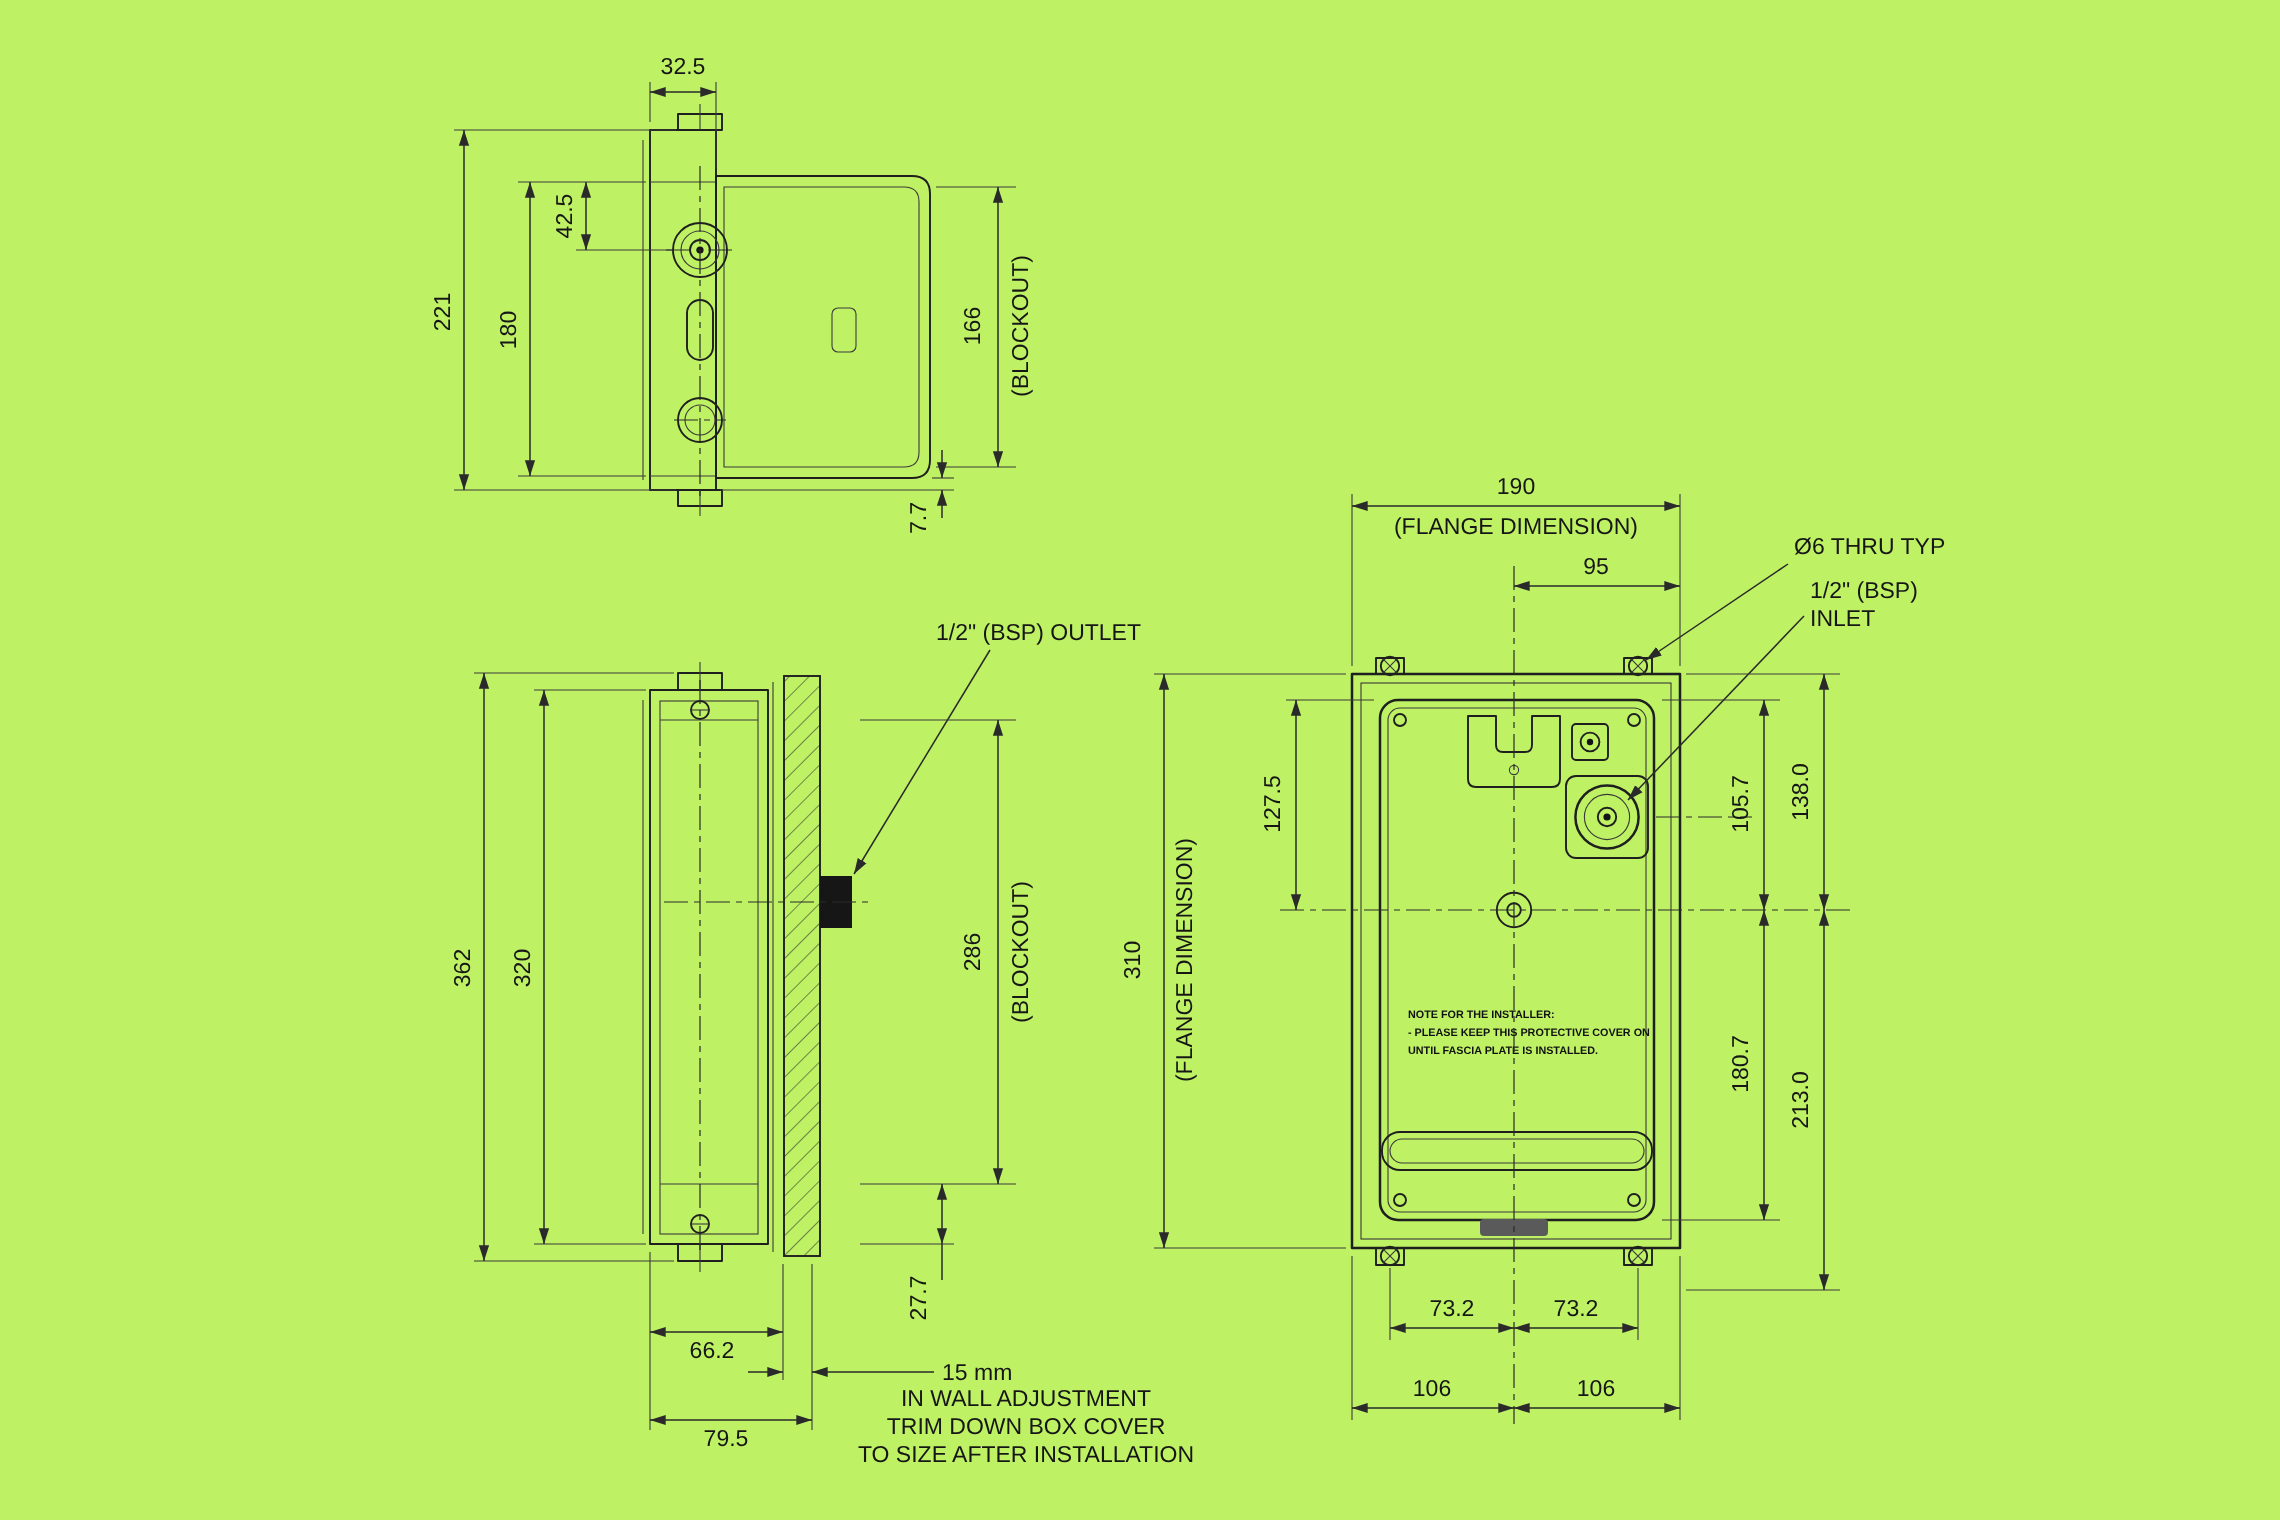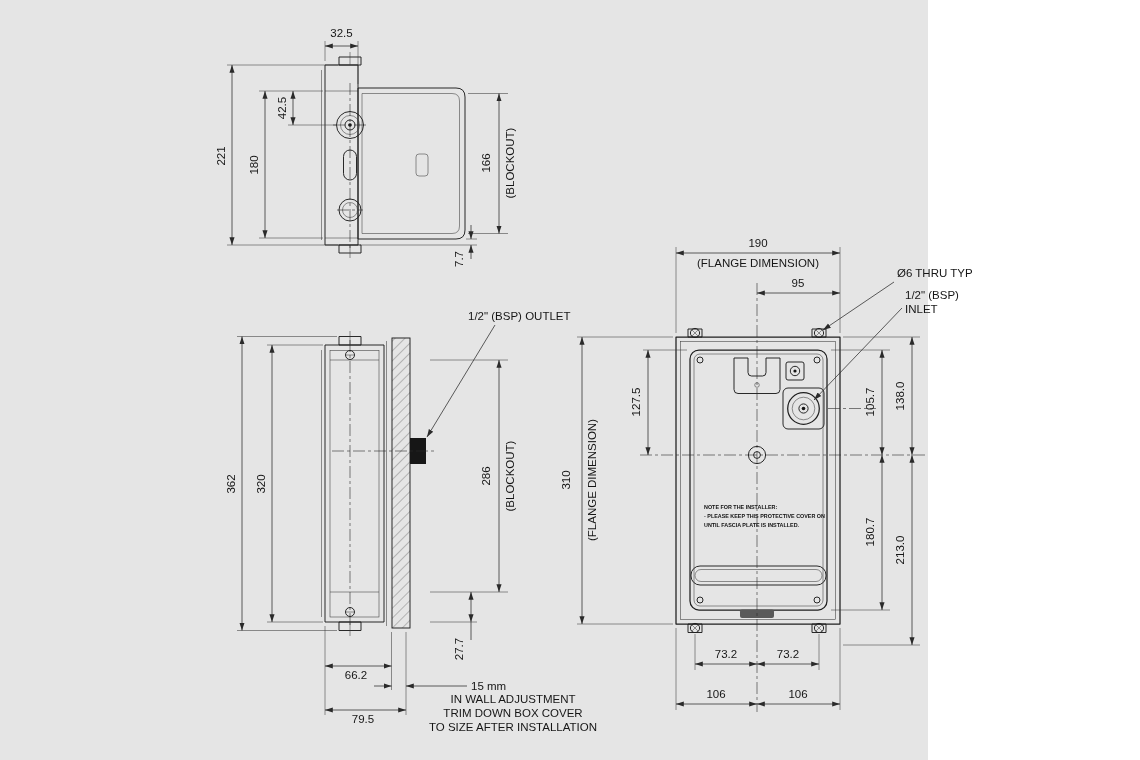--- a/index.html
+++ b/index.html
@@ -1,16 +1,16 @@
 <!DOCTYPE html>
 <html><head>
 <meta charset="utf-8">
 <style>
   html,body{margin:0;padding:0;background:#ffffff;width:1140px;height:760px;overflow:hidden}
-  .canvas{position:relative;width:928px;height:760px;background:#e5e5e5}
+  .canvas{position:relative;width:1140px;height:760px;background:#bef264}
   svg{display:block}
   text{font-family:"Liberation Sans","DejaVu Sans",sans-serif;font-size:11.5px;fill:#161616}
   .t-sm{font-size:5.4px;font-weight:700;fill:#111}
   .ol{stroke:#1f1f1f;stroke-width:1.25;fill:none;stroke-linejoin:round}
   .md{stroke:#1f1f1f;stroke-width:0.95;fill:none;stroke-linejoin:round}
   .th{stroke:#3a3a3a;stroke-width:0.55;fill:none}
   .dm{stroke:#2a2a2a;stroke-width:0.75;fill:none}
   .cl{stroke:#2a2a2a;stroke-width:0.6;fill:none;stroke-dasharray:12 3 3 3}
   .dot{fill:#141414;stroke:none}
 </style>

